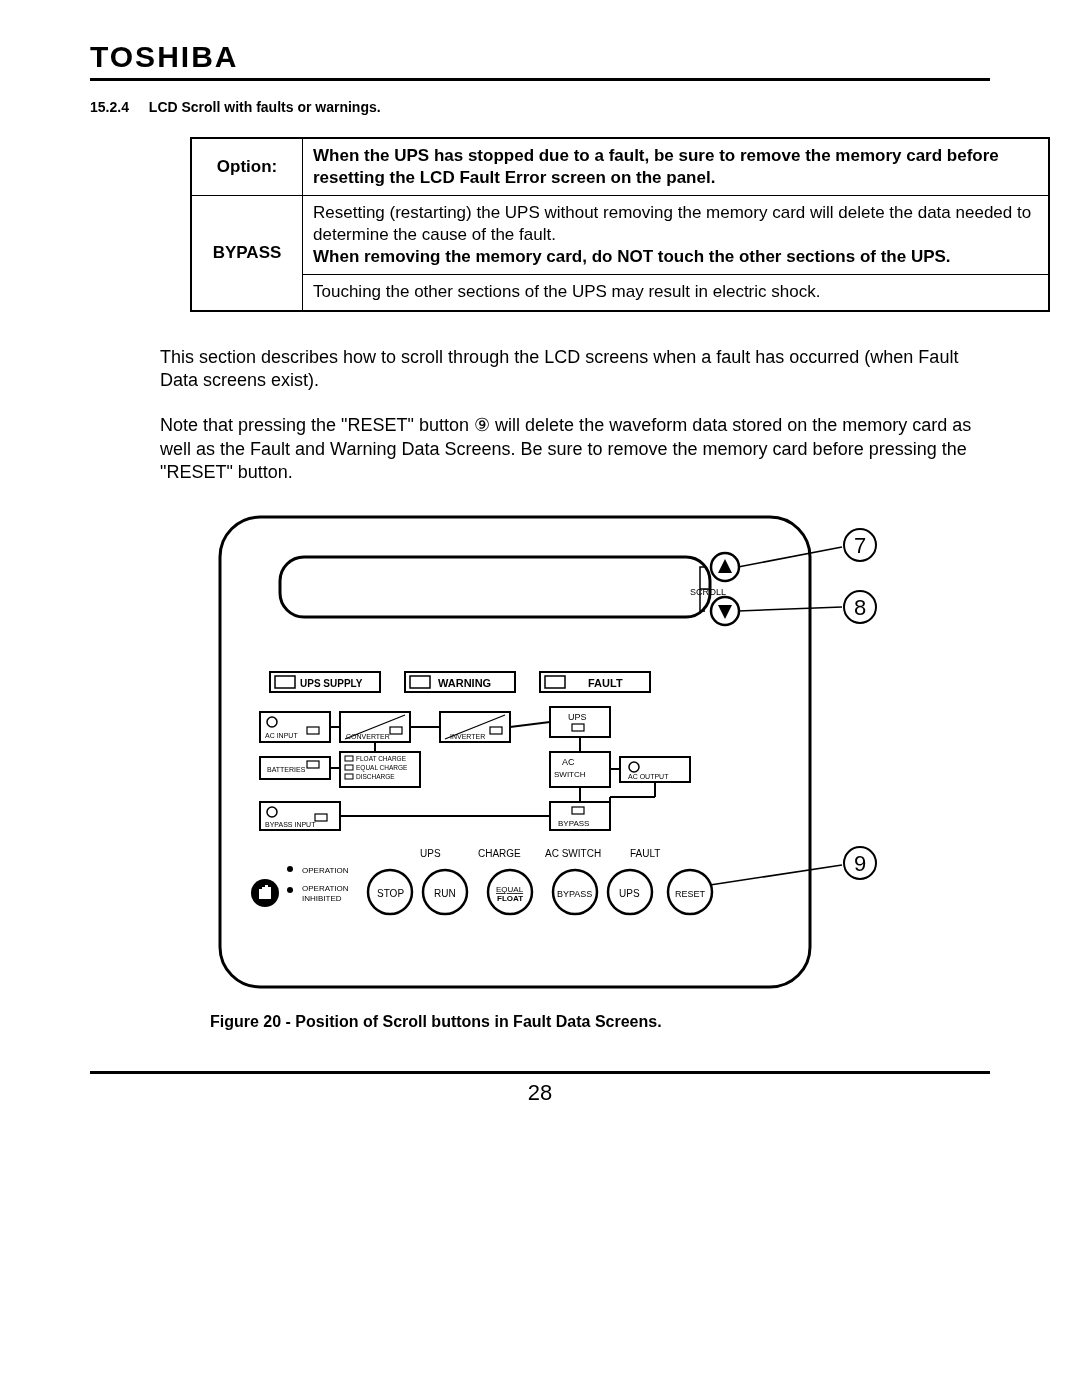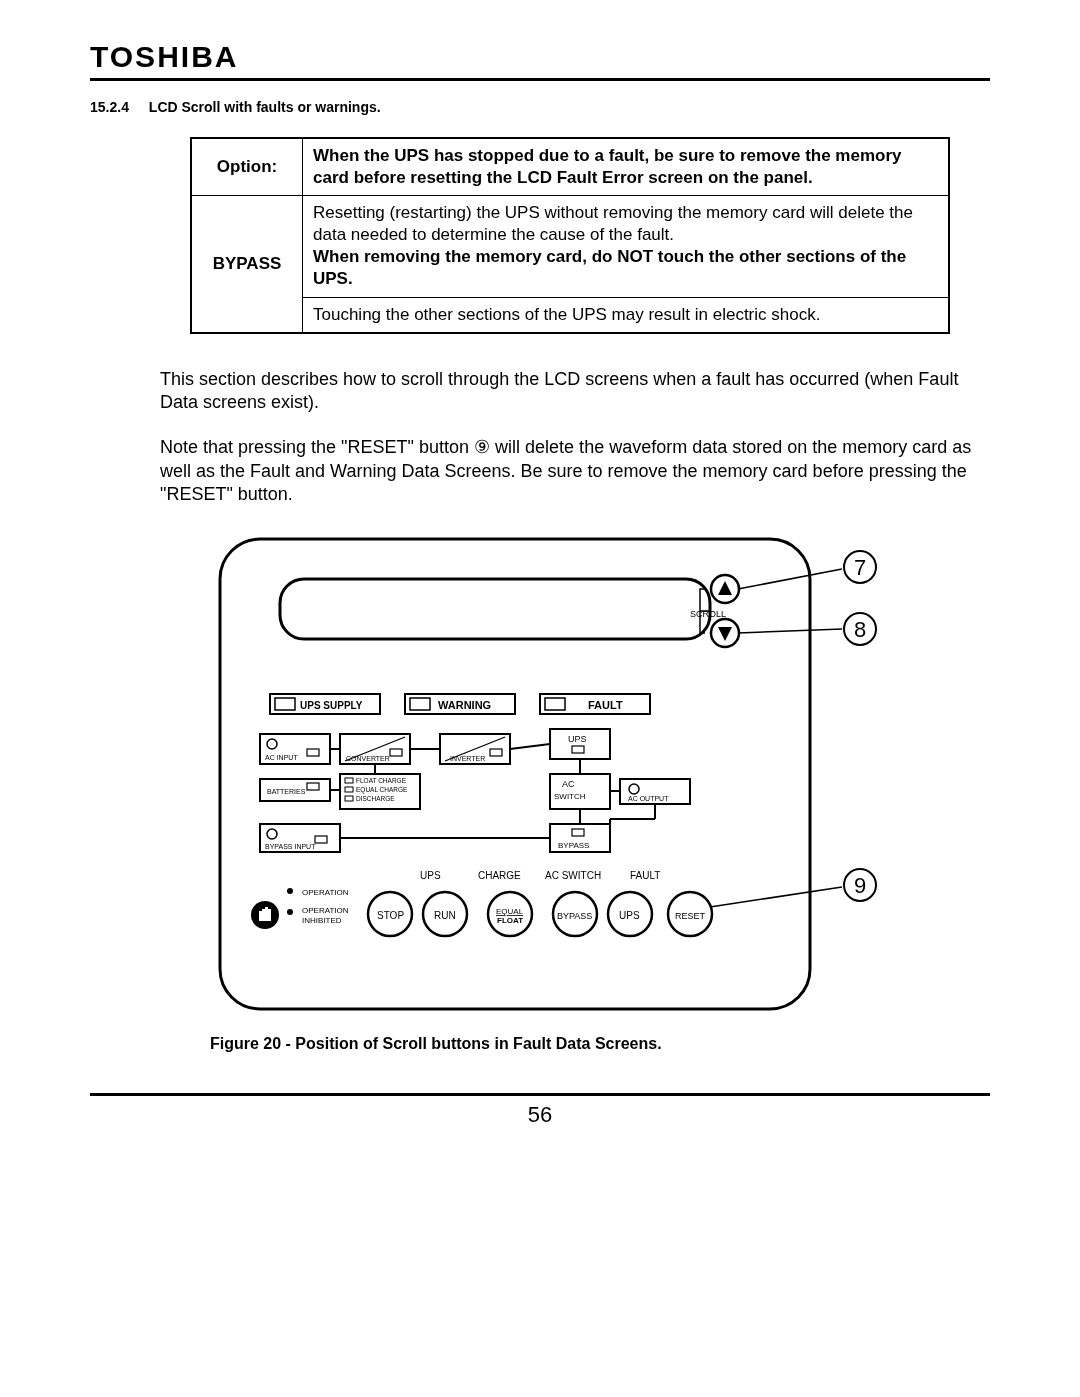--- a/index.html
+++ b/index.html
@@ -28,21 +28,21 @@
   .section-heading {
     font-weight: bold;
     font-size: 14px;
     margin: 0 0 22px 0;
   }
   .section-heading .num { margin-right: 16px; }
   .notes-table {
     border: 2.5px solid #000;
     border-collapse: collapse;
     margin: 0 0 0 100px;
-    width: 760px;
+    width: 860px;
     font-size: 17px;
   }
   .notes-table td {
     border: 1.5px solid #000;
     padding: 6px 10px;
     vertical-align: middle;
     line-height: 1.3;
   }
   .notes-table .lbl { font-weight: bold; text-align: center; width: 90px; }
   .notes-table .bold { font-weight: bold; }
@@ -250,14 +250,14 @@
         <circle cx="650" cy="356" r="16"></circle>
       </g>
       <text x="644" y="46" font-size="22">7</text>
       <text x="644" y="108" font-size="22">8</text>
       <text x="644" y="364" font-size="22">9</text>
     </svg>
     <p class="figure-caption">Figure 20 - Position of Scroll buttons in Fault Data Screens.</p>
   </div>
 
   <hr class="bottom-rule">
-  <div class="page-num">56</div>
+  <div class="page-num">28</div>
 </div>
 
 </body></html>

